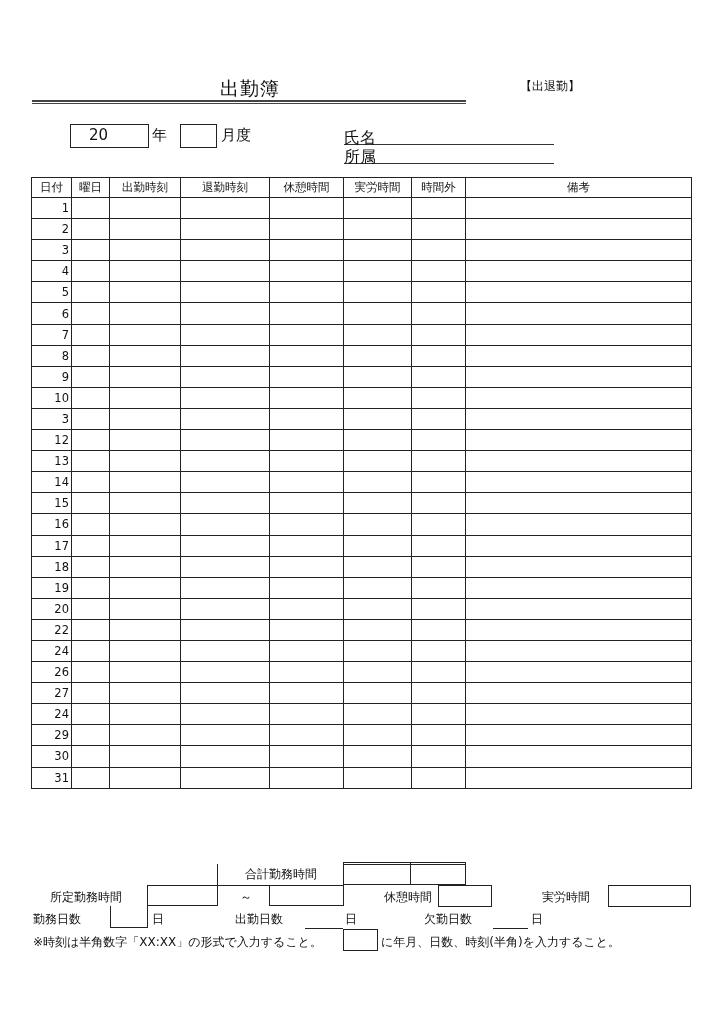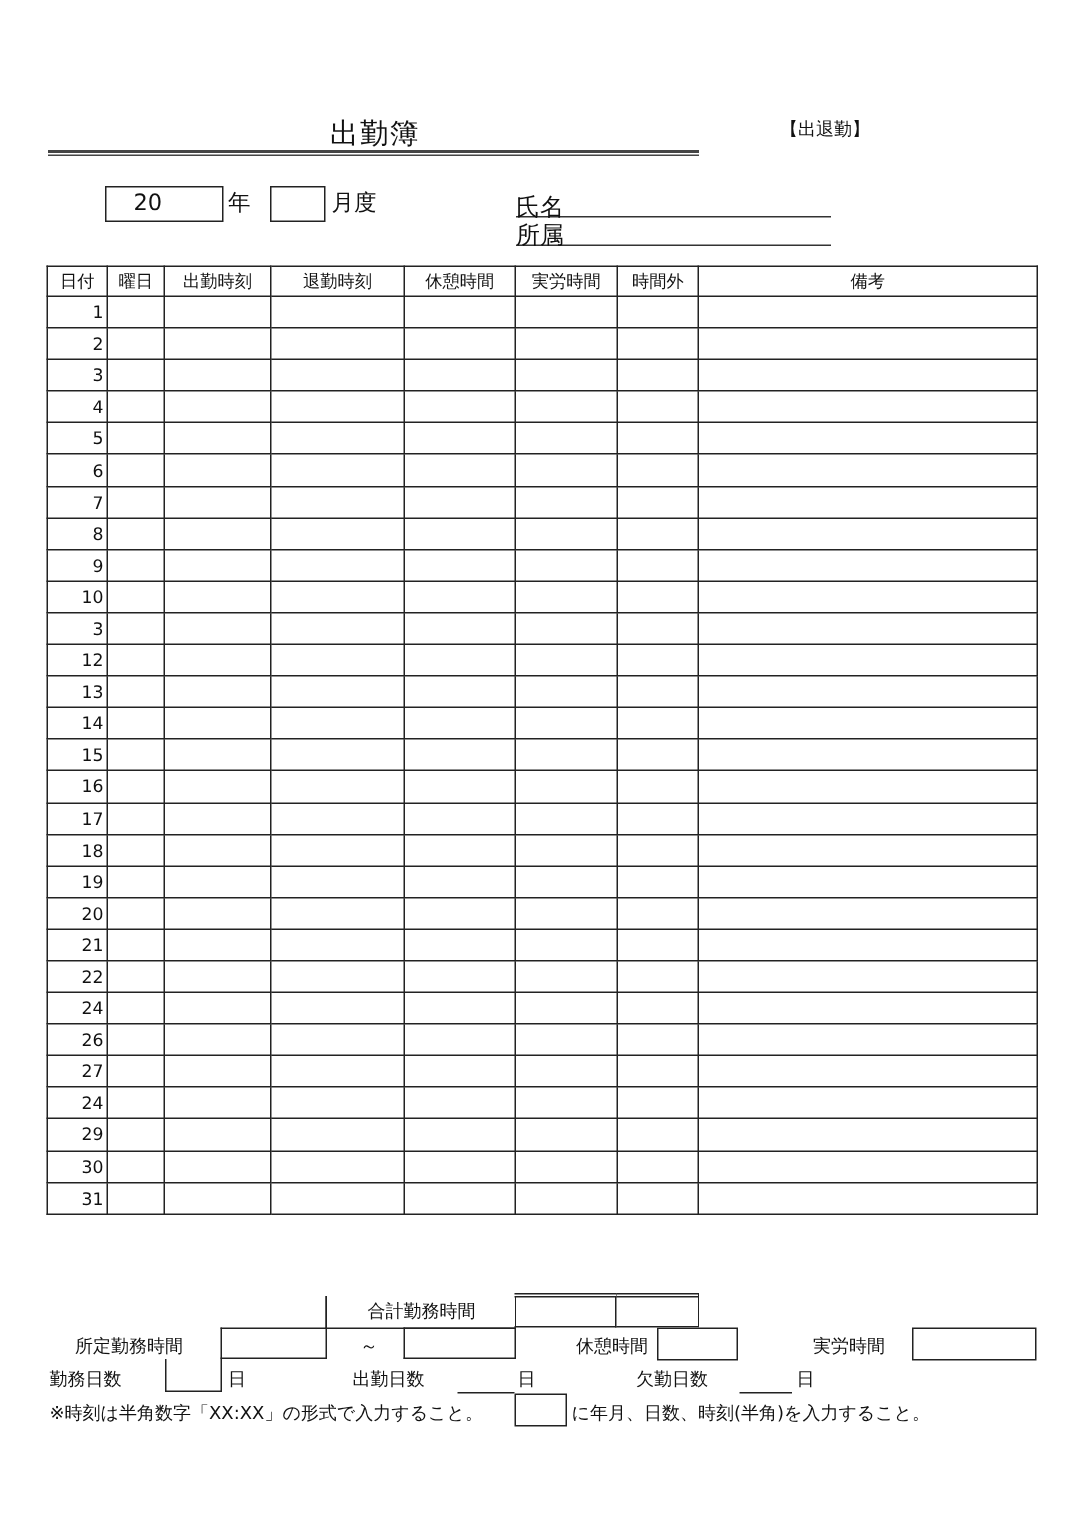--- a/index.html
+++ b/index.html
@@ -256,30 +256,20 @@
         <td class="day">20</td>
         <td></td>
         <td></td>
         <td></td>
         <td></td>
         <td></td>
         <td></td>
         <td></td>
       </tr>
       <tr>
-        <td class="day">21</td>
-        <td></td>
-        <td></td>
-        <td></td>
-        <td></td>
-        <td></td>
-        <td></td>
-        <td></td>
-      </tr>
-      <tr>
         <td class="day">22</td>
         <td></td>
         <td></td>
         <td></td>
         <td></td>
         <td></td>
         <td></td>
         <td></td>
       </tr>
       <tr>

